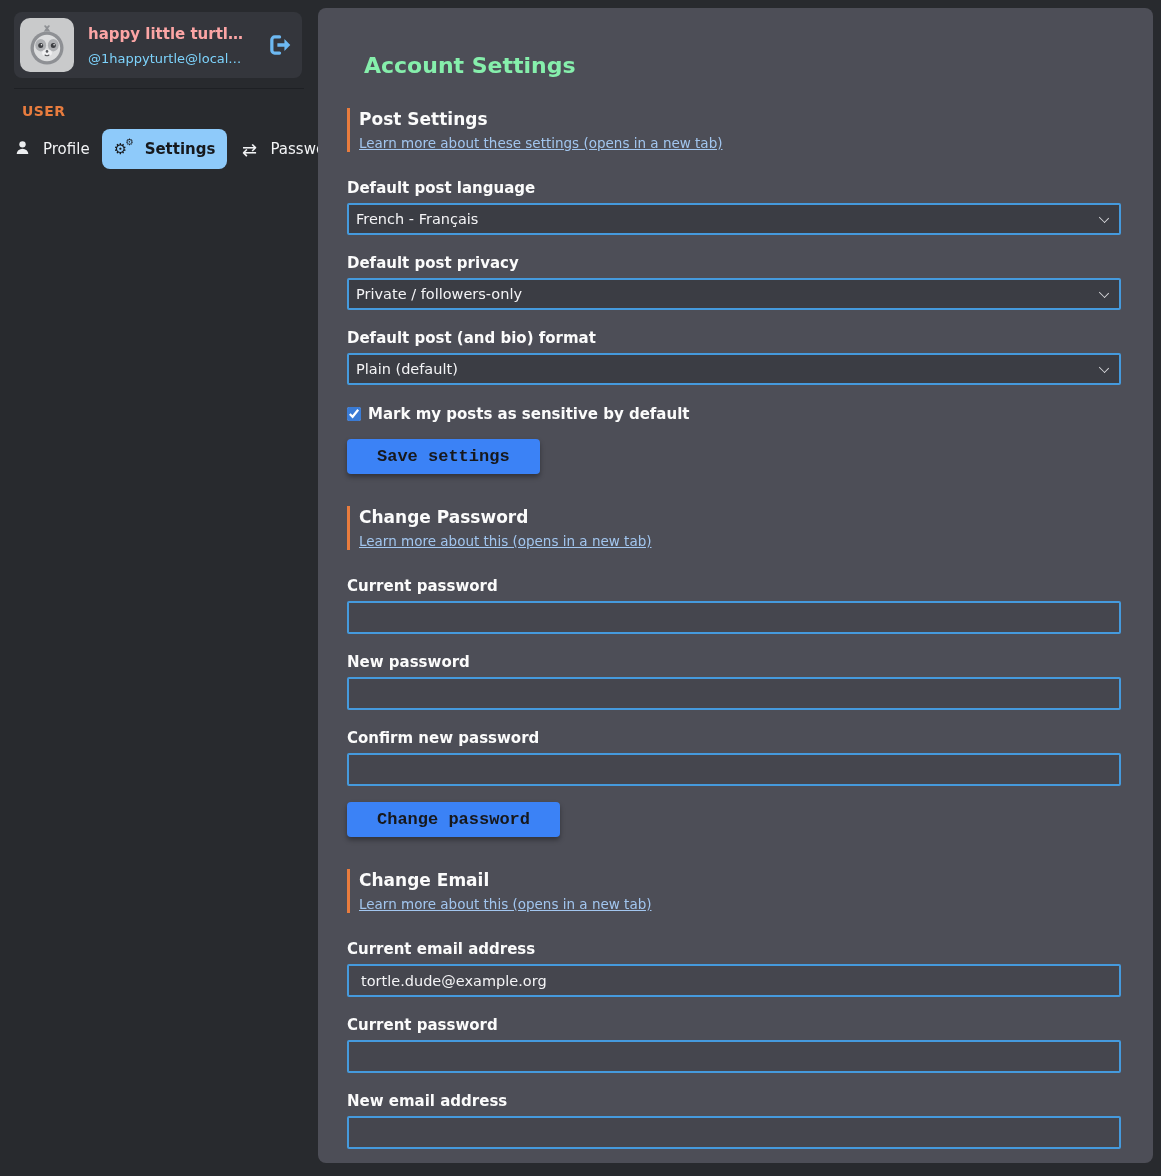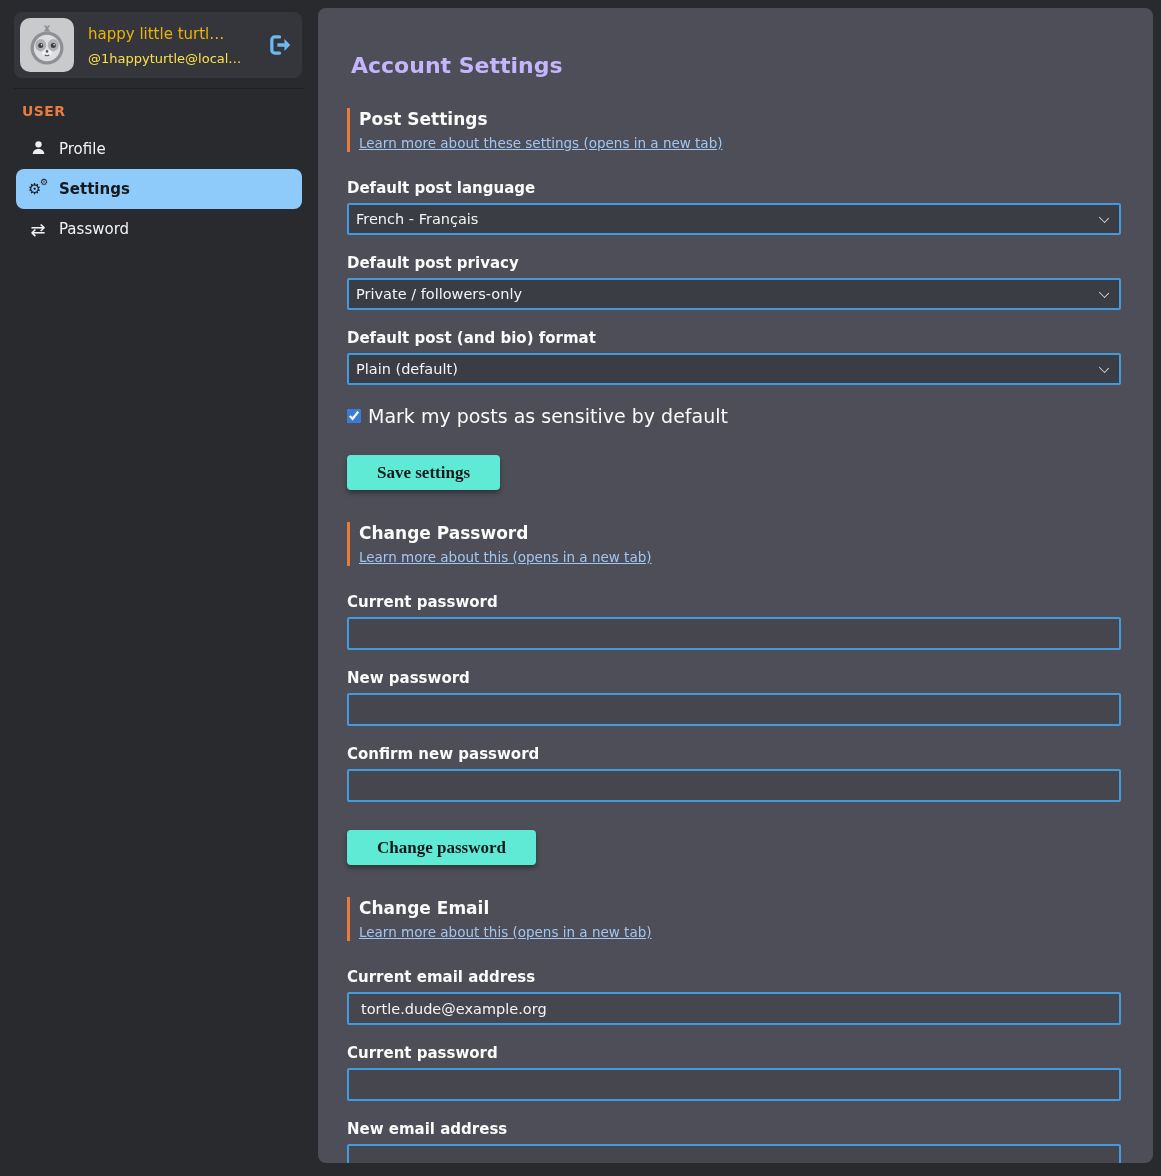--- a/index.html
+++ b/index.html
@@ -20,34 +20,34 @@
     border-radius: 8px;
     padding: 6px 10px 6px 6px;
     display: flex;
     align-items: center;
     gap: 14px;
     height: 66px;
   }
   .avatar { width: 54px; height: 54px; flex: 0 0 54px; display: block; }
   .user-info { flex: 1; min-width: 0; }
   .user-name {
-    font-weight: normal; font-size: 15px; color: #eab308;
+    font-weight: bold; font-size: 15px; color: #fca5a5;
     white-space: nowrap; overflow: hidden; line-height: 21px;
   }
   .user-handle {
-    font-size: 13px; color: #fde047; margin-top: 5px;
+    font-size: 13px; color: #7dd3fc; margin-top: 5px;
     white-space: nowrap; overflow: hidden; line-height: 17px;
   }
   .logout-btn { flex: 0 0 26px; width: 26px; height: 26px; cursor: pointer; display:flex; align-items:center; }
   .sidebar-divider { margin: 10px 14px; border-top: 1px solid #1e2024; }
   .sidebar-section-label {
     margin: 14px 0 10px 22px;
     color: #e87c3e; font-size: 14px; font-weight: bold; letter-spacing: .4px;
   }
-  .nav { padding: 0 16px; display: flex; flex-direction: column; }
+  .nav { padding: 0 0; display: flex; }
   .nav-item {
     display: flex; align-items: center; gap: 11px;
     padding: 9px 12px; border-radius: 8px;
     font-size: 15px; color: #f2f3f5; cursor: pointer; min-height: 40px;
   }
   .nav-item .nav-icon { width: 20px; text-align: center; flex: 0 0 20px; }
   .nav-item.selected { background: #8ecafa; color: #16181c; font-weight: bold; }
   .gears-icon { position: relative; width: 20px; height: 17px; display: inline-block; }
   .gear-big { position: absolute; left: 0; top: 0; font-size: 15px; line-height: 17px; }
   .gear-small { position: absolute; right: 0; top: -4px; font-size: 9px; line-height: 10px; }
@@ -56,22 +56,22 @@
   
   .main-panel {
     flex: 1;
     margin: 8px 8px 13px 0;
     background: #4d4e57;
     border-radius: 8px;
     padding: 24px 32px 28px 29px;
     overflow: hidden;
   }
   .page-title {
-    font-size: 22px; font-weight: bold; color: #c4b5fd;
-    margin: 20px 0 28px 4px; line-height: 28px;
+    font-size: 22px; font-weight: bold; color: #86efac;
+    margin: 20px 0 28px 17px; line-height: 28px;
   }
   .section-header {
     border-left: 3px solid #e87c3e;
     padding-left: 9px;
     margin-bottom: 26px;
   }
   .section-heading { font-size: 17px; font-weight: bold; line-height: 23px; }
   .learn-link {
     display: inline-block; margin-top: 3px;
     color: #a2c6ef; font-size: 13.5px; line-height: 18px;
@@ -113,29 +113,29 @@
     font-family: inherit;
     padding: 0 12px;
   }
   .checkbox-row {
     margin-top: 20px;
     display: flex; align-items: center; gap: 7px;
   }
   .checkbox-row input[type="checkbox"] {
     width: 14px; height: 14px; accent-color: #3a7bd5; cursor: pointer;
   }
-  .checkbox-row label { font-size: 19px; font-weight: normal; cursor: pointer; }
+  .checkbox-row label { font-size: 15px; font-weight: bold; cursor: pointer; }
   .btn {
     display: inline-block;
-    margin-top: 28px;
-    background: #5eead4;
+    margin-top: 16px;
+    background: #3b82f6;
     color: #17181c;
     border: none;
     border-radius: 4px;
-    font-family: Liberation Serif, serif;
+    font-family: Liberation Mono, monospace;
     font-size: 17px;
     font-weight: bold;
     padding: 8px 30px;
     height: 35px;
     line-height: 19px;
     cursor: pointer;
     box-shadow: 0 3px 5px rgba(0,0,0,.35);
   }
   .section-gap { height: 32px; }
 </style>

